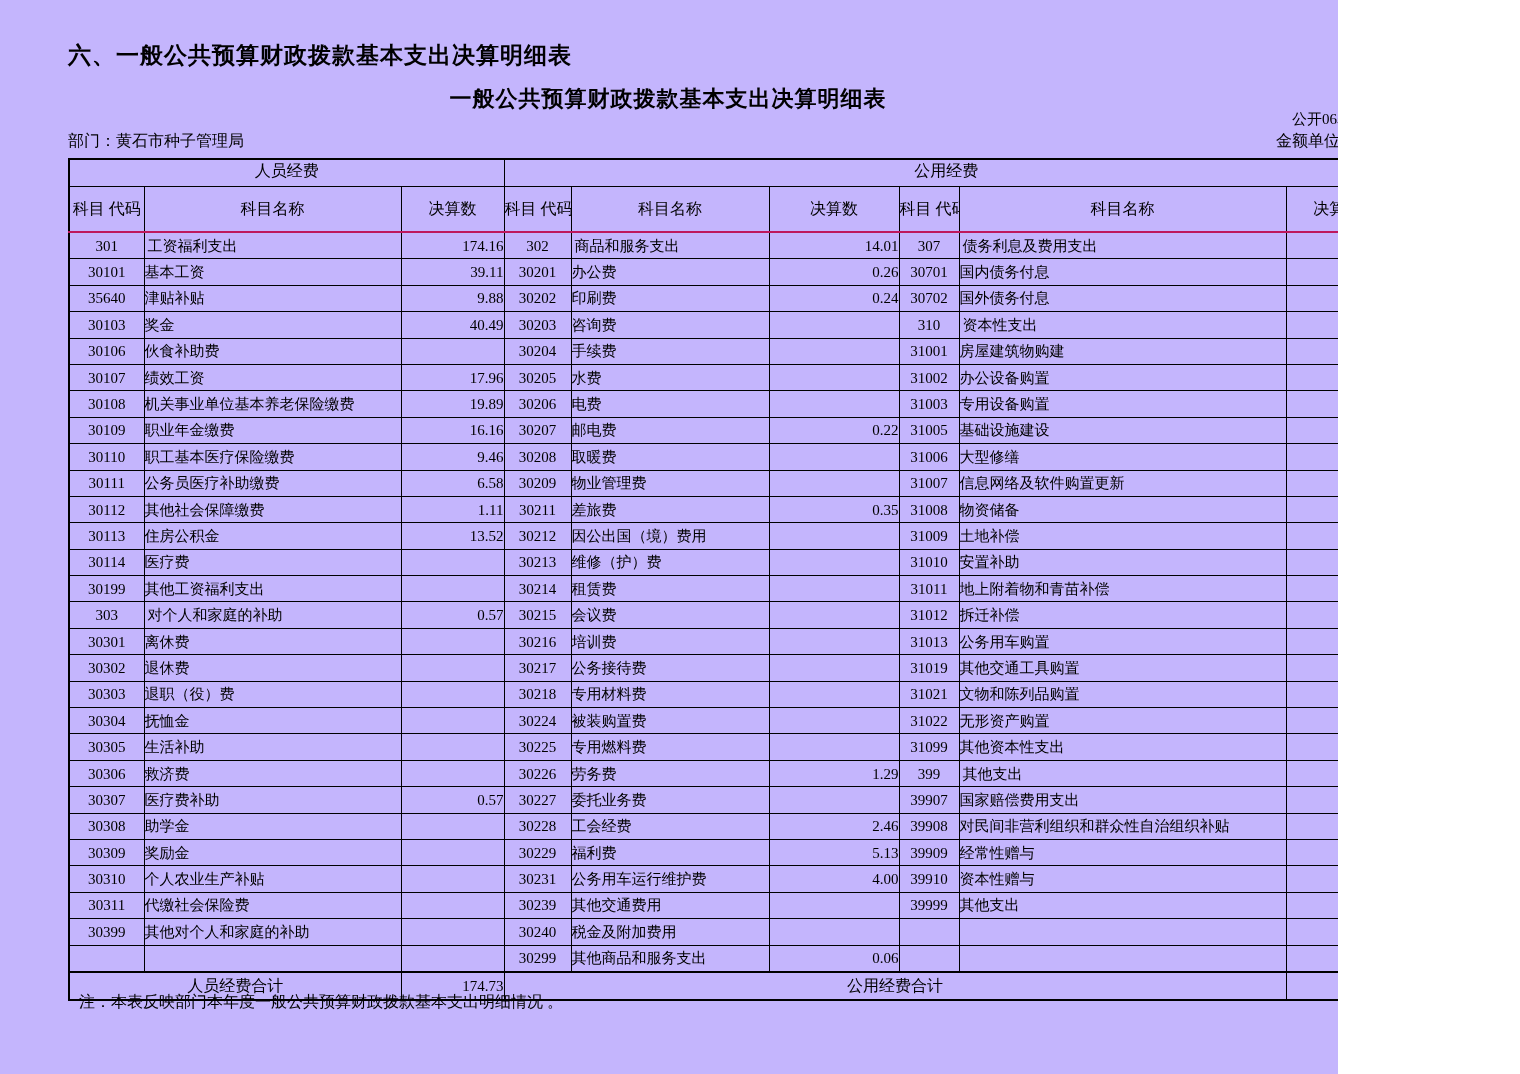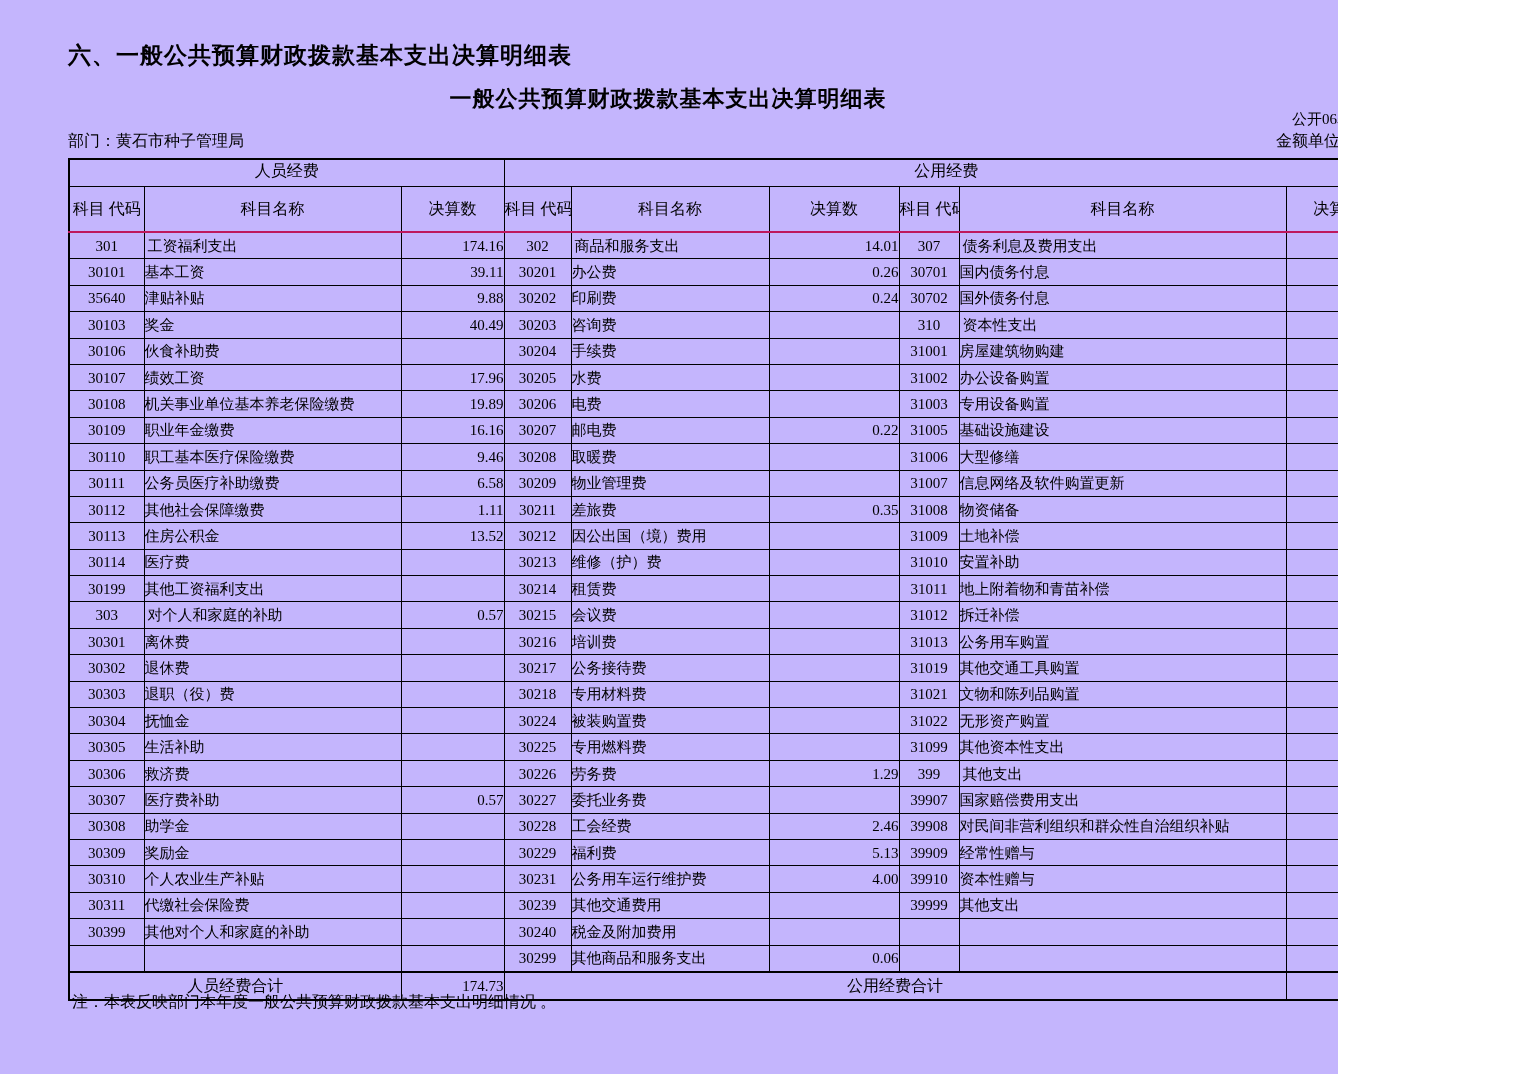--- a/index.html
+++ b/index.html
@@ -42,21 +42,21 @@
   th.code-h { white-space:pre-line; line-height:1.3; }
   tbody td { height:25.4px; }
   td.code { text-align:center; }
   td.name { text-align:left; padding-left:14px; }
   td.name.top { padding-left:3px; }
   td.val  { text-align:right; padding-right:4px; }
   tr.total-row td { height:26px; font-size:16px; border-top:2px solid #000; }
   tr.total-row td.total-label { text-align:center; }
   tr.total-row td.val { font-size:15px;margin-left:12px; }
 
-  .note { position:absolute; left:72px; top:992px; font-size:16px; }
+  .note { position:absolute; left:79px; top:992px; font-size:16px; }
 </style>
 </head>
 <body>
 
 <div class="page">
 
   <div class="section-title">六、一般公共预算财政拨款基本支出决算明细表</div>
 
   <div class="table-title">一般公共预算财政拨款基本支出决算明细表</div>
 

